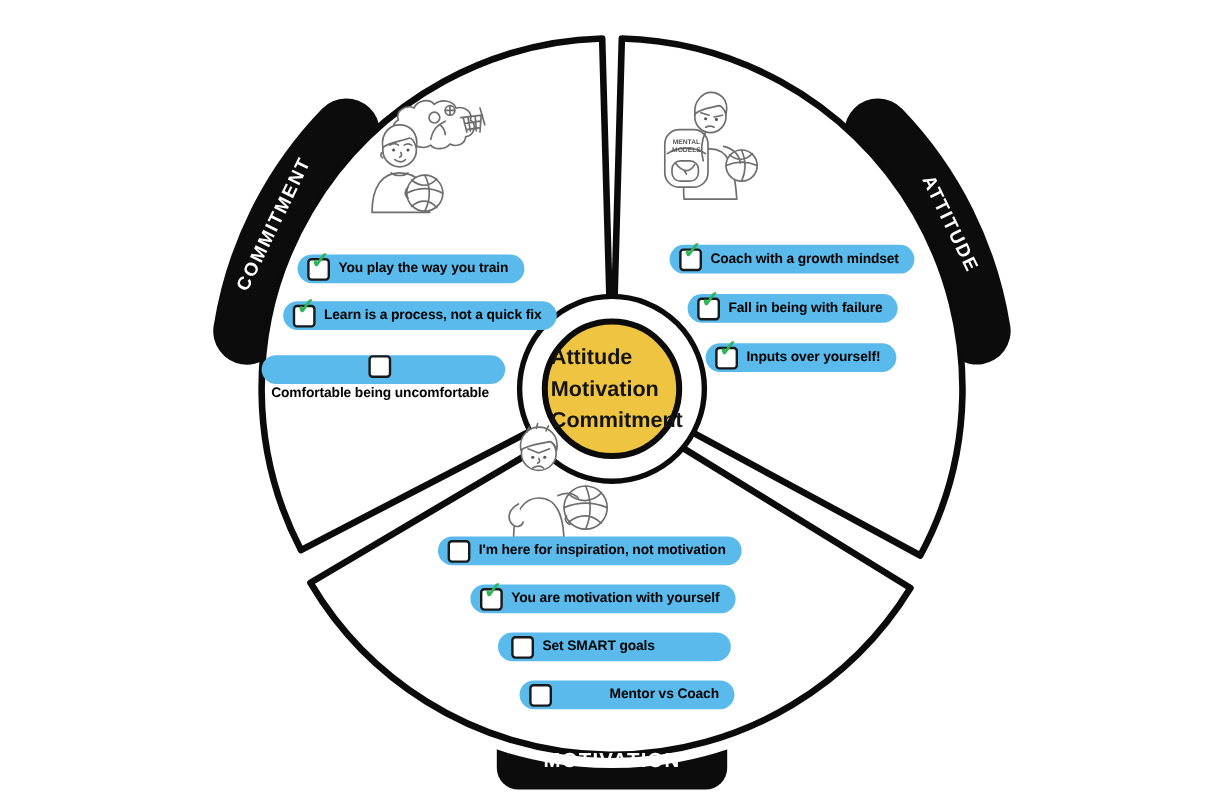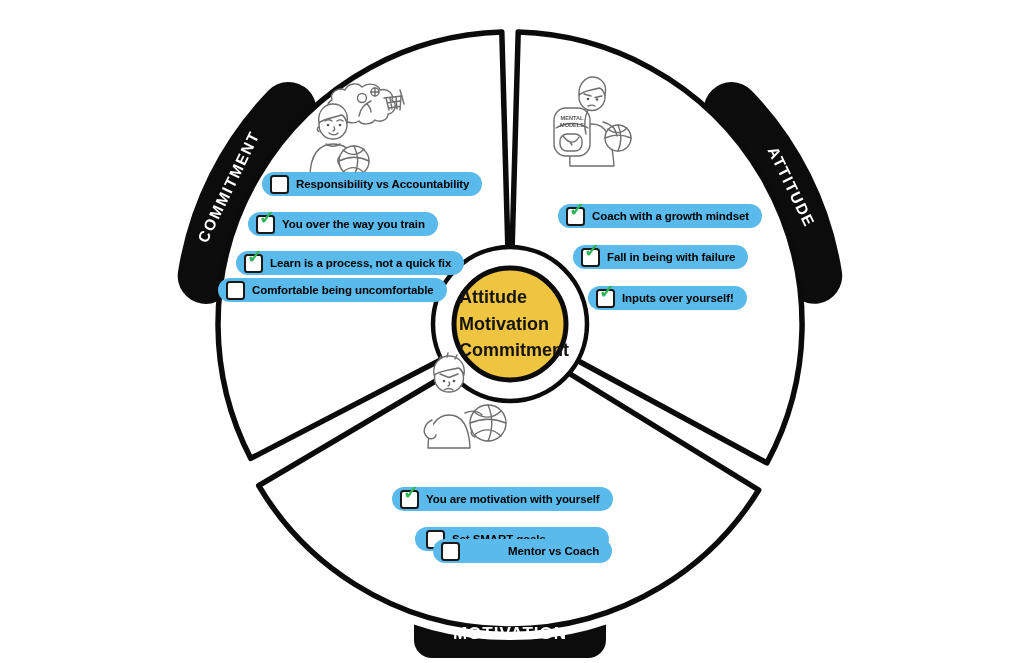--- a/index.html
+++ b/index.html
@@ -141,37 +141,33 @@
       <path class="ln" d="M45,32 c1,2 1,3 -1,4"></path>
       <path class="ln" d="M40,40 c3,-2 7,-2 9,0"></path>
       <path class="fw" d="M24,98 c0,-22 9,-33 21,-33 c13,0 20,11 21,33 z"></path>
       <path class="fw" d="M28,70 c-8,4 -10,12 -5,17 c3,3 8,2 9,-2"></path>
       <circle class="fw" cx="84" cy="73" r="18"></circle>
       <path class="ln" d="M84,55 c5,11 5,25 0,36 M66,73 c12,-5 24,-5 36,0 M70,62 c9,7 19,7 27,-1 M70,85 c9,-7 19,-7 27,1"></path>
       <path class="ln" d="M61,63 c7,-3 13,-2 17,2 M68,80 c-2,3 0,6 3,7"></path>
     </g>
   </svg>
 
-  <div class="pill" style="left:262px;top:172px;">
-    <span class="cb"></span>
-    <span class="pill-text">Responsibility vs Accountability</span>
-  </div>
   <div class="pill" style="left:248px;top:212px;">
     <span class="cb">
         <span class="check">✓</span>
       </span>
-    <span class="pill-text">You over the way you train</span>
+    <span class="pill-text">You play the way you train</span>
   </div>
   <div class="pill" style="left:236px;top:251px;">
     <span class="cb">
         <span class="check">✓</span>
       </span>
     <span class="pill-text">Learn is a process, not a quick fix</span>
   </div>
-  <div class="pill" style="left:218px;top:278px;">
+  <div class="pill" style="left:218px;top:296px;flex-direction:column;">
     <span class="cb"></span>
     <span class="pill-text">Comfortable being uncomfortable</span>
   </div>
 
   <div class="pill" style="left:558px;top:204px;">
     <span class="cb">
         <span class="check">✓</span>
       </span>
     <span class="pill-text">Coach with a growth mindset</span>
   </div>
@@ -181,31 +177,35 @@
       </span>
     <span class="pill-text">Fall in being with failure</span>
   </div>
   <div class="pill" style="left:588px;top:286px;">
     <span class="cb">
         <span class="check">✓</span>
       </span>
     <span class="pill-text">Inputs over yourself!</span>
   </div>
 
+  <div class="pill" style="left:365px;top:447px;">
+    <span class="cb"></span>
+    <span class="pill-text">I'm here for inspiration, not motivation</span>
+  </div>
   <div class="pill" style="left:392px;top:487px;">
     <span class="cb">
         <span class="check">✓</span>
       </span>
     <span class="pill-text">You are motivation with yourself</span>
   </div>
   <div class="pill" style="left:415px;top:527px;min-width:194px;padding-left:11px;">
     <span class="cb"></span>
     <span class="pill-text">Set SMART goals</span>
   </div>
-  <div class="pill" style="left:433px;top:539px;min-width:156px;gap:48px;">
+  <div class="pill" style="left:433px;top:567px;min-width:156px;gap:48px;">
     <span class="cb"></span>
     <span class="pill-text">Mentor vs Coach</span>
   </div>
 
   <div class="center-label">
     <span>Attitude</span>
     <span>Motivation</span>
     <span>Commitment</span>
   </div>
 

